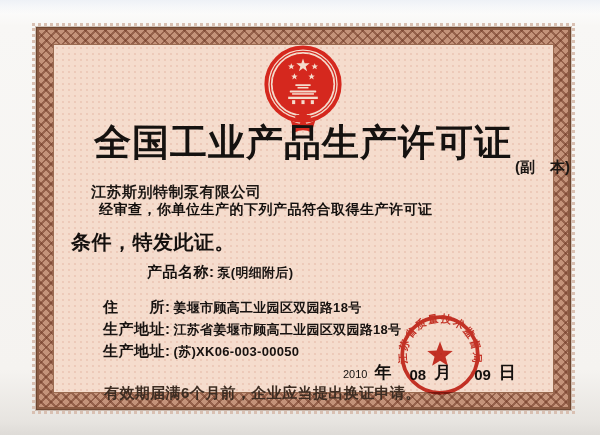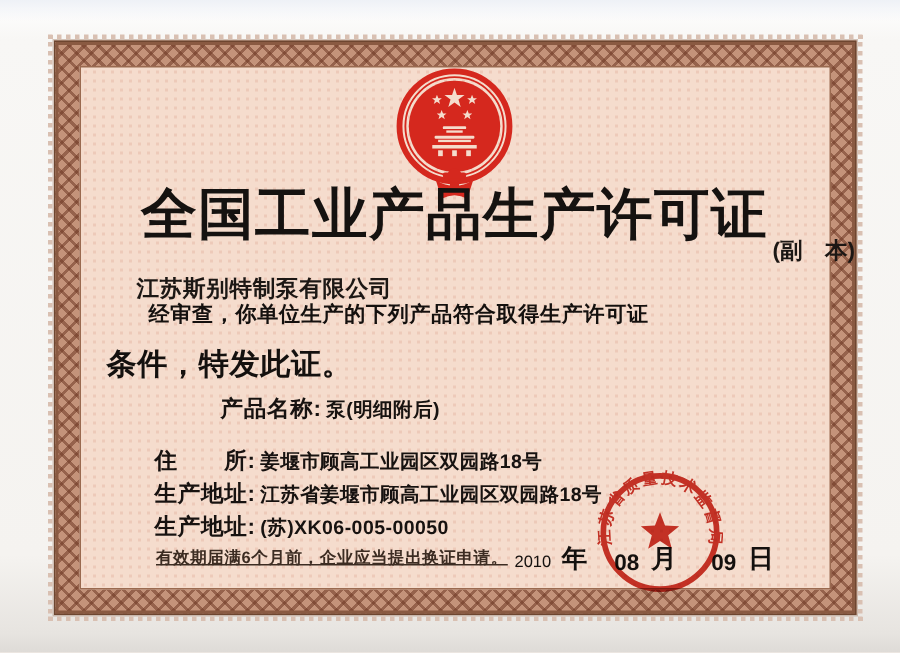--- a/index.html
+++ b/index.html
@@ -124,27 +124,26 @@
   }
   .issue-date span { display: inline-block; }
   .d-label { font-size: 17px; font-weight: 800; }
   .d-year  { font-size: 11px; font-weight: 400; margin-right: 7px; }
   .d-num   { font-size: 15px; font-weight: 700; position: relative; top: 2px; }
   .gap-a { margin-left: 18px; }
   .gap-b { margin-left: 8px; }
   .gap-c { margin-left: 23px; }
   .footnote {
     position: absolute;
-    left: 104px; top: 364px;
-    font-size: 11px;
+    left: 104px; top: 384px;
+    font-size: 15px;
     font-weight: 700;
     letter-spacing: 0.4px;
     color: #3c2c22;
     white-space: nowrap;
-    text-decoration: underline;
   }
   .seal {
     position: absolute;
     left: 398px; top: 313px;
     width: 84px; height: 84px;
     opacity: 0.92;
     mix-blend-mode: multiply;
   }
 </style>
 </head>
@@ -197,21 +196,21 @@
   <div class="row row-product">
     <span class="flabel">产品名称:</span><span class="fvalue">泵(明细附后)</span>
   </div>
   <div class="row row-addr">
     <span class="flabel">住　　所:</span><span class="fvalue">姜堰市顾高工业园区双园路18号</span>
   </div>
   <div class="row row-prodaddr">
     <span class="flabel">生产地址:</span><span class="fvalue">江苏省姜堰市顾高工业园区双园路18号</span>
   </div>
   <div class="row row-certno">
-    <span class="flabel">生产地址:</span><span class="fvalue">(苏)XK06-005-00050</span>
+    <span class="flabel">生产地址:</span><span class="fvalue">(苏)XK06-003-00050</span>
   </div>
 
   <div class="issue-date">
     <span class="d-year">2010</span><span class="d-label">年</span><span class="d-num gap-a">08</span><span class="d-label gap-b">月</span><span class="d-num gap-c">09</span><span class="d-label gap-b">日</span>
   </div>
 
   <div class="footnote">有效期届满6个月前，企业应当提出换证申请。</div>
 
   <svg class="seal" viewBox="0 0 100 100" aria-hidden="true">
     <defs>

